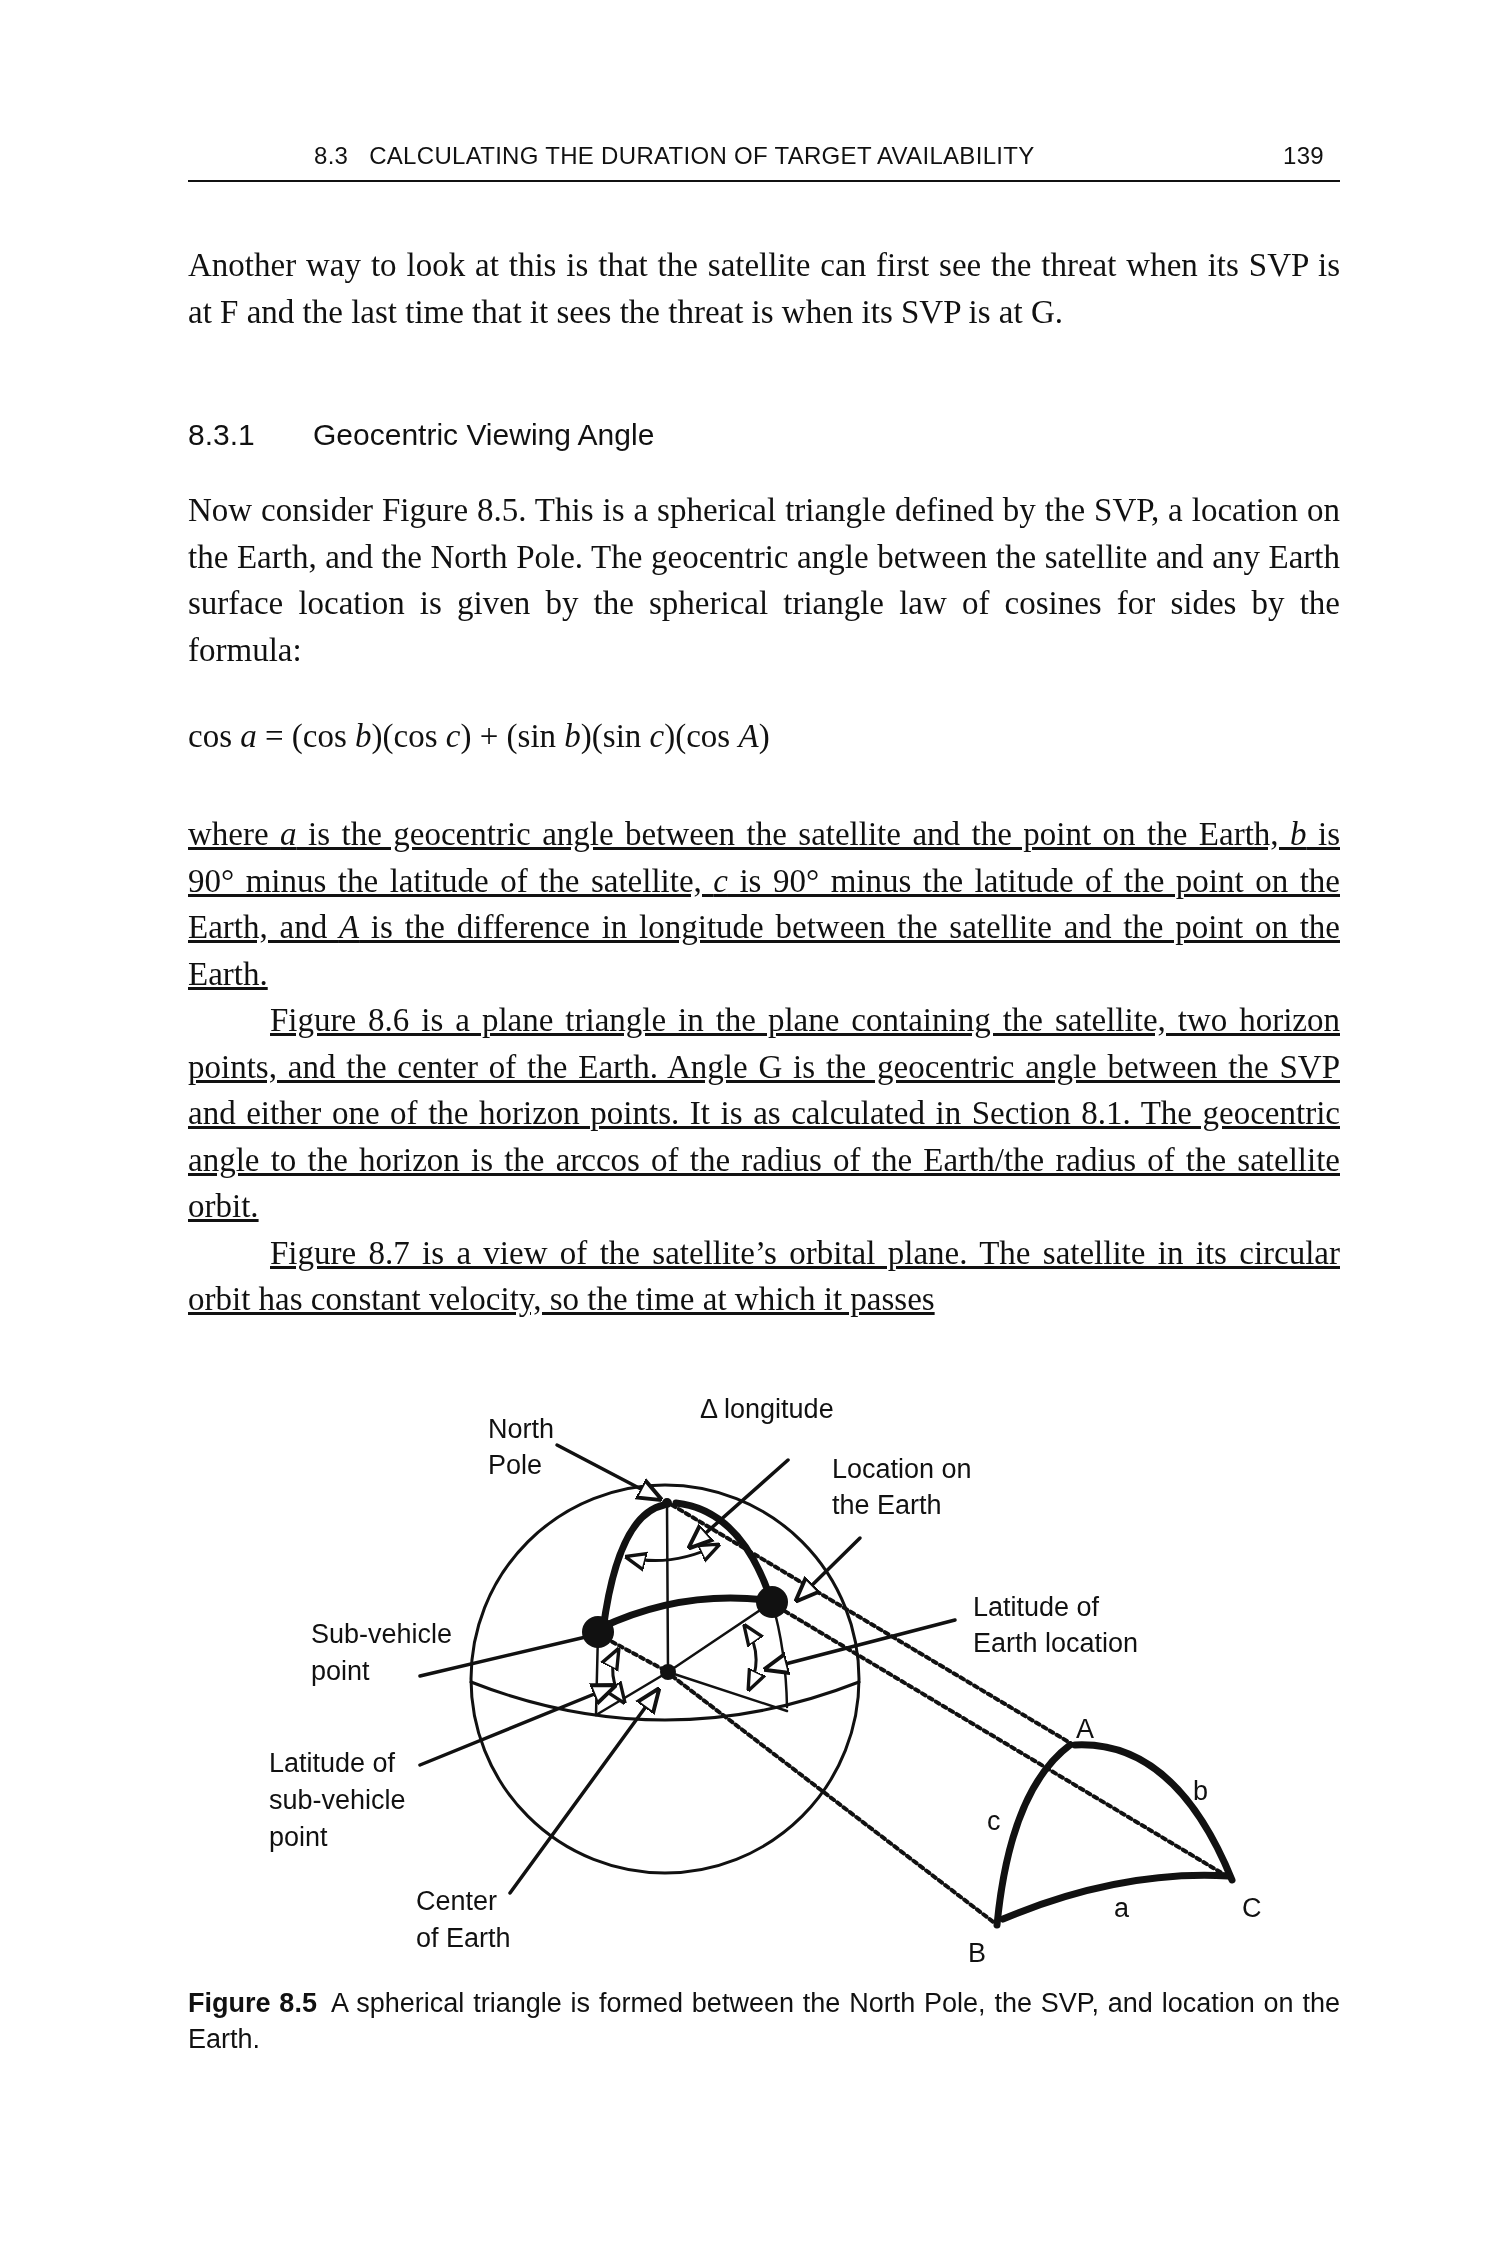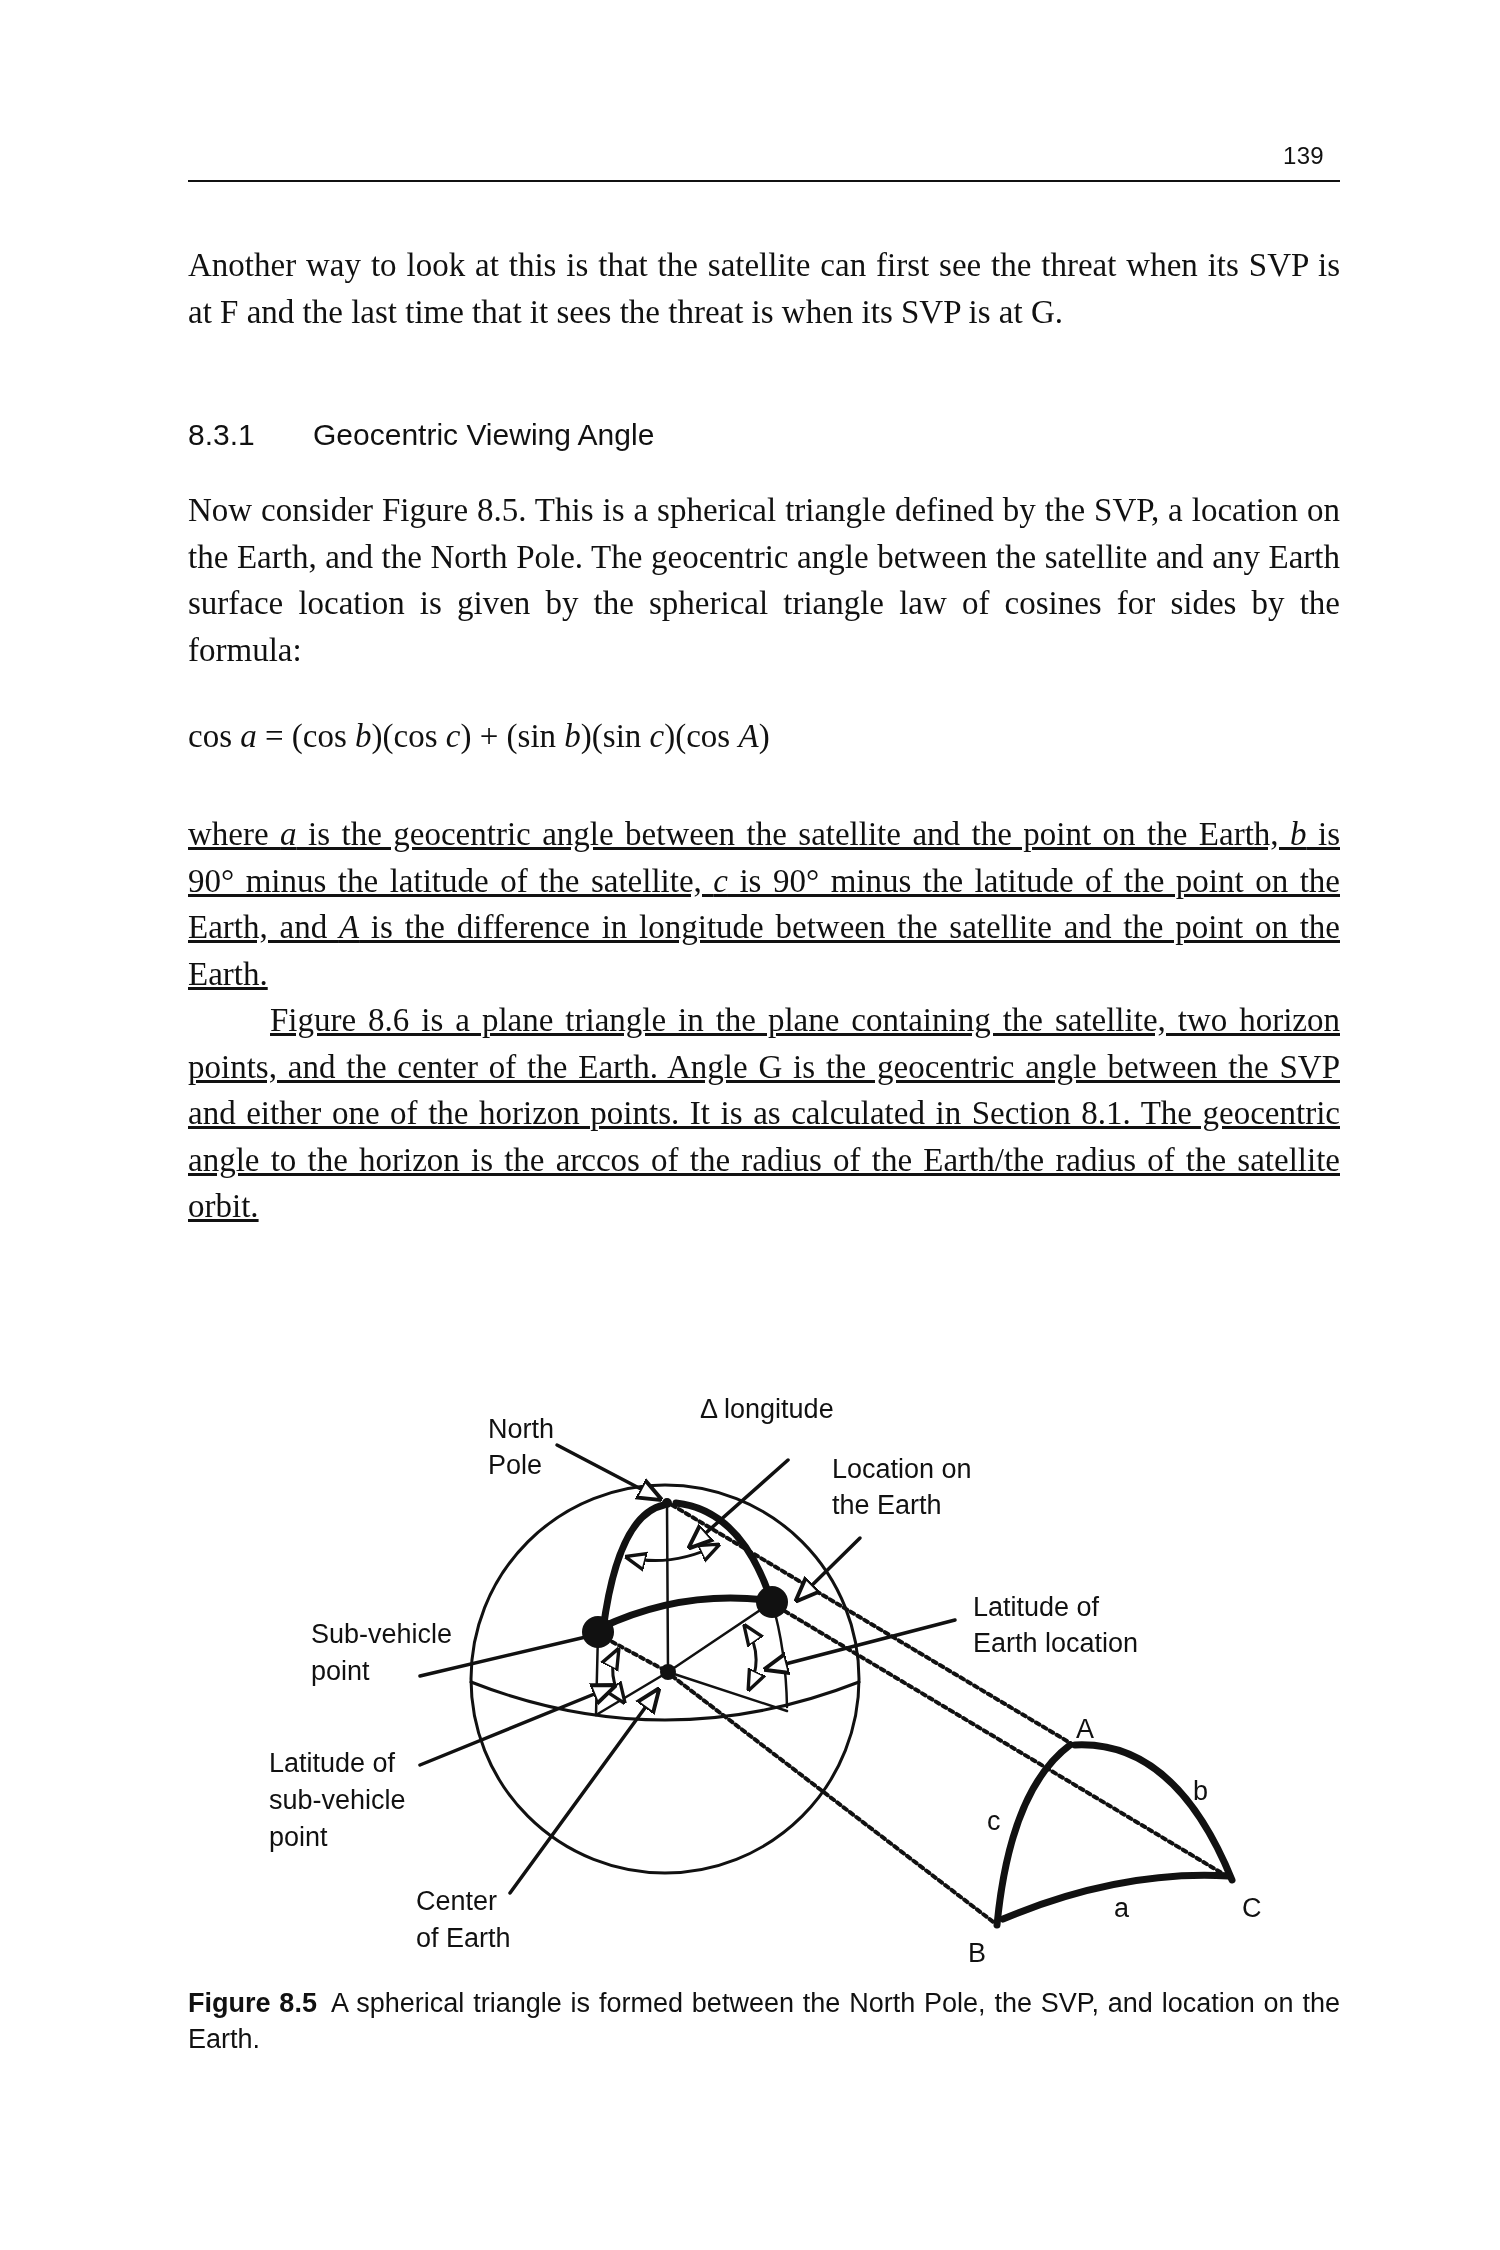--- a/index.html
+++ b/index.html
@@ -25,39 +25,41 @@
   .fig-label { font-family: "Liberation Sans", sans-serif; font-size: 27px; fill: #111; }
   .caption { position: absolute; top: 1985px; left: 0; width: 1152px;
     font-family: Liberation Sans, sans-serif; font-size: 27px; line-height: 36px; text-align: justify; }
   .caption b { font-weight: bold; margin-right: 14px; }
 </style>
 </head>
 <body>
 
 <div class="page">
   <div class="running-head">
+    <span class="title" style="white-space:pre">8.3   CALCULATING THE DURATION OF TARGET AVAILABILITY</span>
     <span class="num">139</span>
   </div>
   <div class="rule"></div>
 
   <p class="body-text p1">Another way to look at this is that the satellite can first see the threat when its SVP is at F and the last time that it sees the threat is when its SVP is at G.</p>
 
   <div class="sec-head">
     <span class="num">8.3.1</span><span>Geocentric Viewing Angle</span>
   </div>
 
   <p class="body-text p2">Now consider Figure 8.5. This is a spherical triangle defined by the SVP, a location on the Earth, and the North Pole. The geocentric angle between the satellite and any Earth surface location is given by the spherical triangle law of cosines for sides by the formula:</p>
 
   <div class="formula">
     cos <i>a</i> = (cos <i>b</i>)(cos <i>c</i>) + (sin <i>b</i>)(sin <i>c</i>)(cos <i>A</i>)
   </div>
 
   <div class="p3">
     <p class="body-text"><span>where </span><i>a</i><span> is the geocentric angle between the satellite and the point on the Earth, </span><i>b</i><span> is 90° minus the latitude of the satellite, </span><i>c</i><span> is 90° minus the latitude of the point on the Earth, and </span><i>A</i><span> is the difference in longitude between the satellite and the point on the Earth.</span></p>
     <p class="body-text indent">Figure 8.6 is a plane triangle in the plane containing the satellite, two horizon points, and the center of the Earth. Angle G is the geocentric angle between the SVP and either one of the horizon points. It is as calculated in Section 8.1. The geocentric angle to the horizon is the arccos of the radius of the Earth/the radius of the satellite orbit.</p>
+    <p class="body-text indent">Figure 8.7 is a view of the satellite’s orbital plane. The satellite in its circular orbit has constant velocity, so the time at which it passes</p>
   </div>
 
   <div class="caption"><b>Figure 8.5</b><span>A spherical triangle is formed between the North Pole, the SVP, and location on the Earth.</span></div>
 </div>
 
 <svg class="figure" viewBox="0 0 1500 2250" width="1500" height="2250">
   <defs>
     <marker id="arr" viewBox="0 0 10 10" refX="9" refY="5" markerWidth="7" markerHeight="7" orient="auto-start-reverse">
       <path d="M0,1 L10,5 L0,9 Z" fill="#fff" stroke="#111" stroke-width="1.6"></path>
     </marker>

